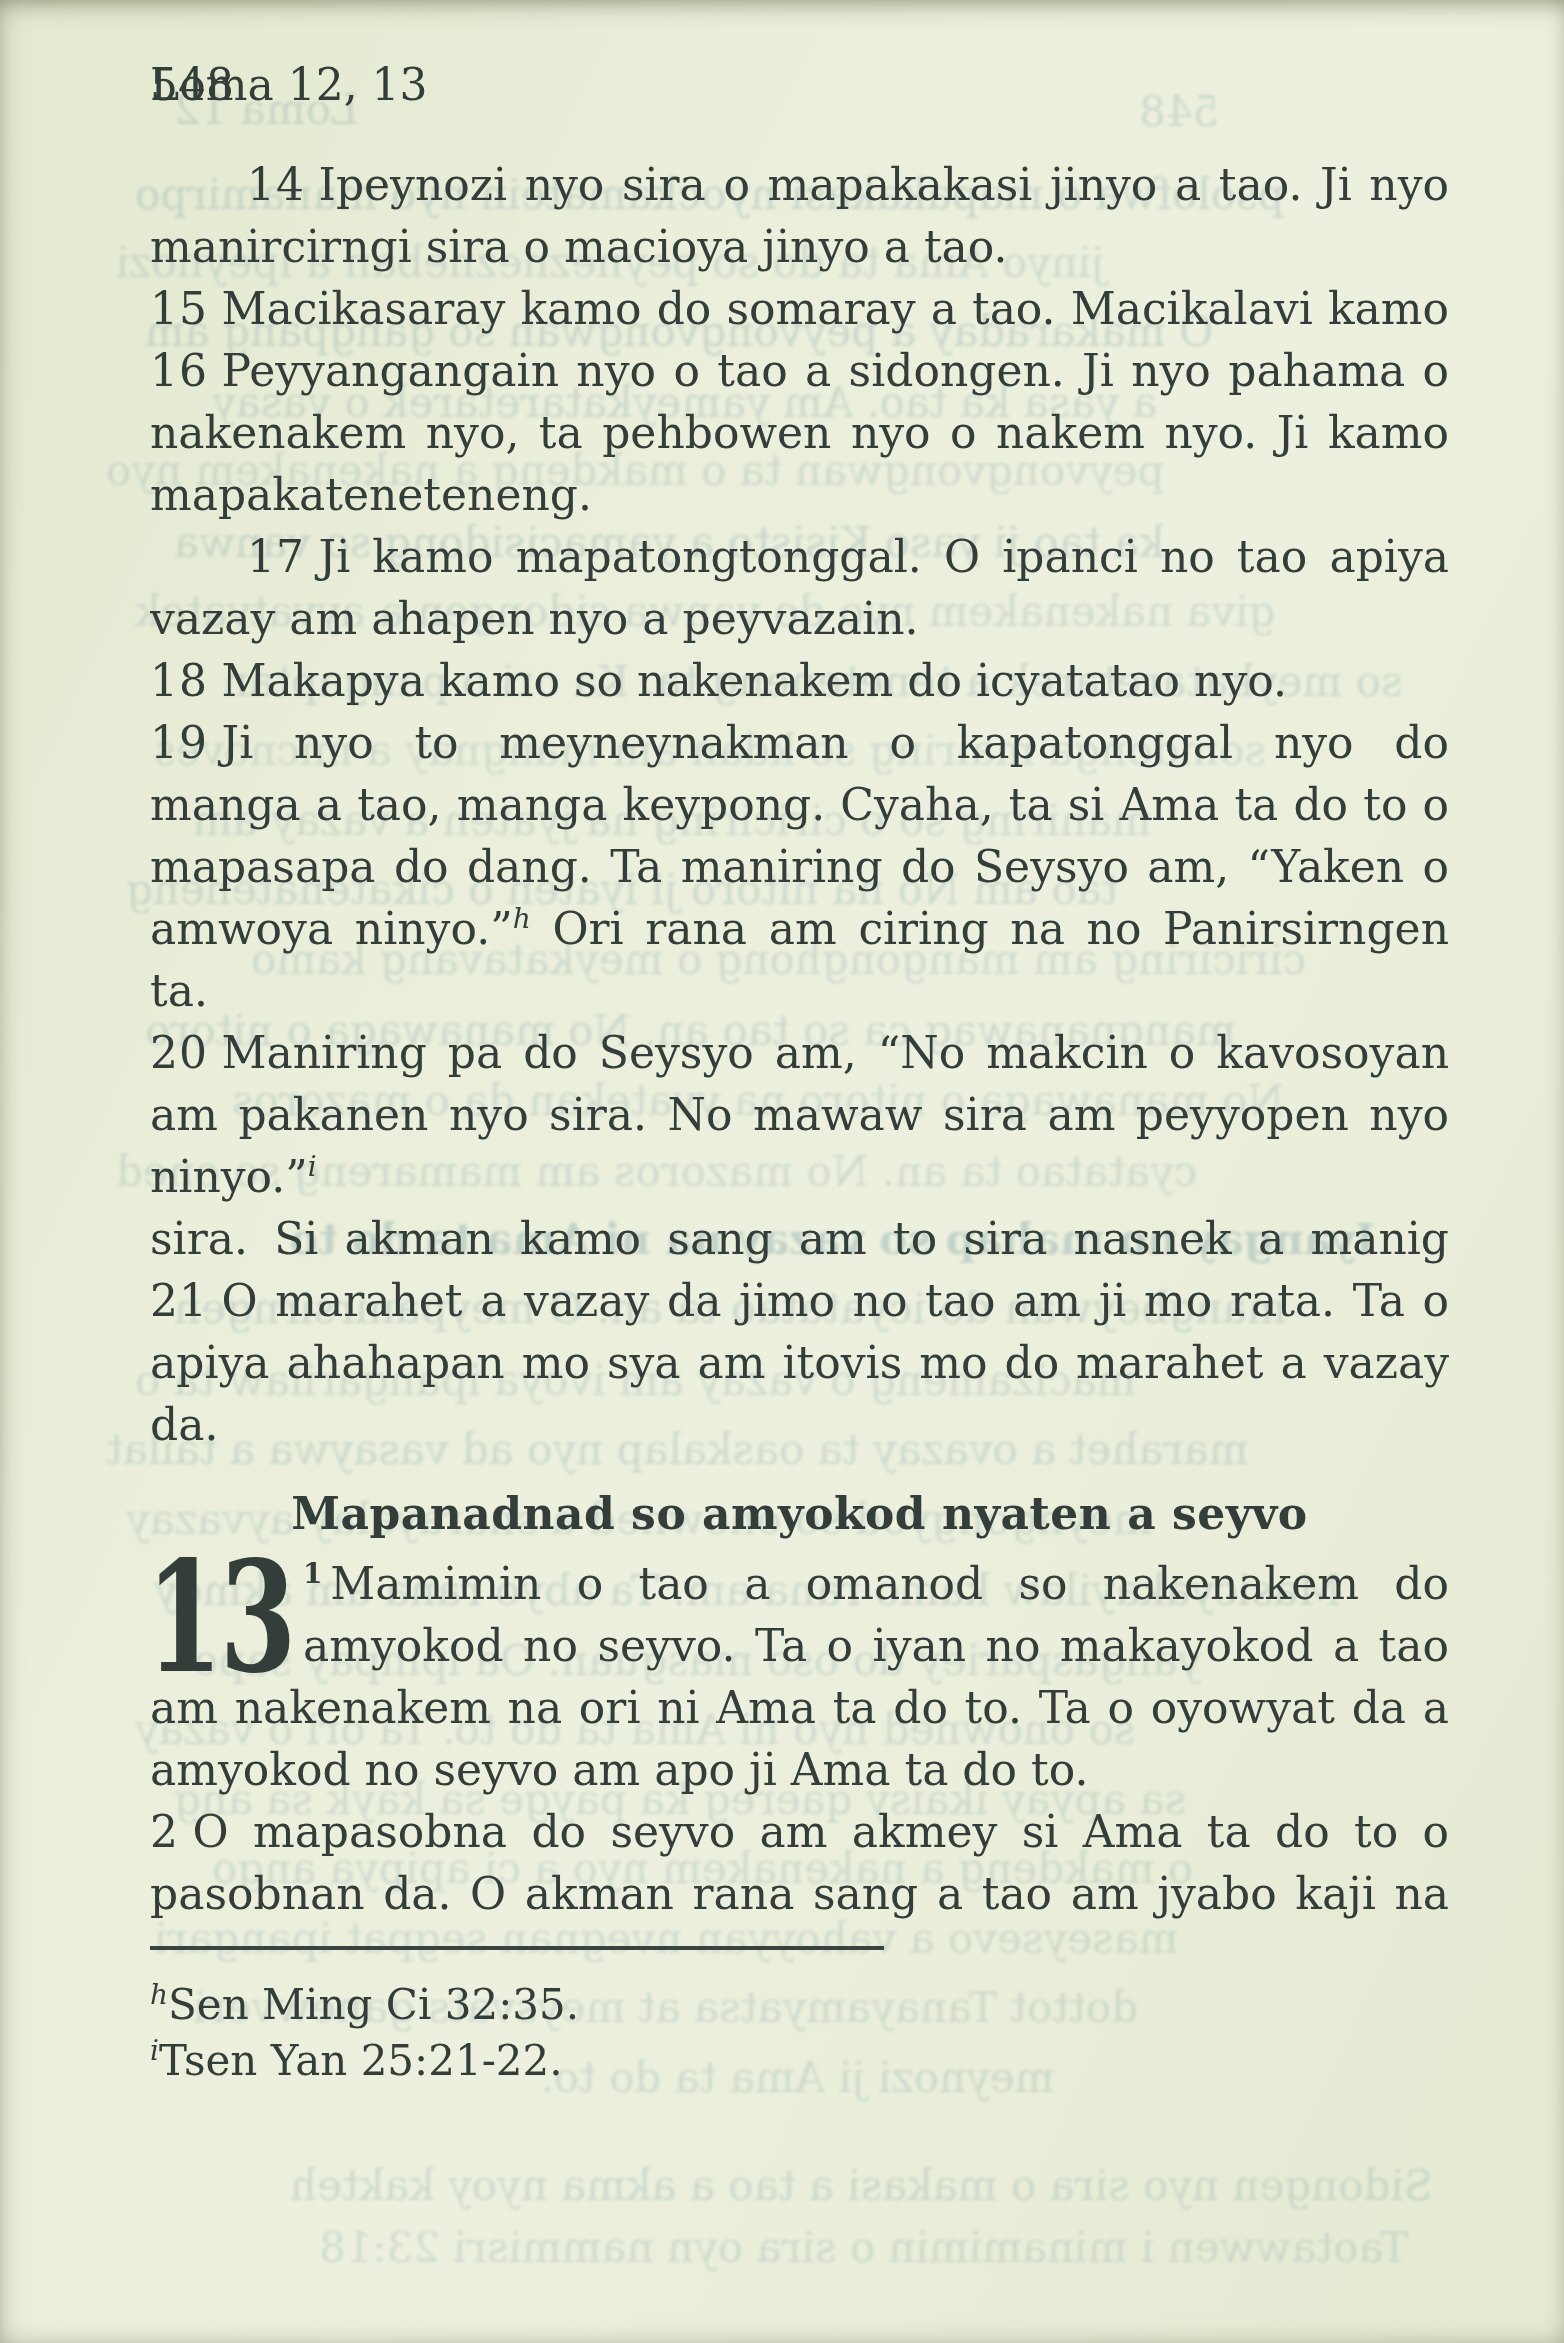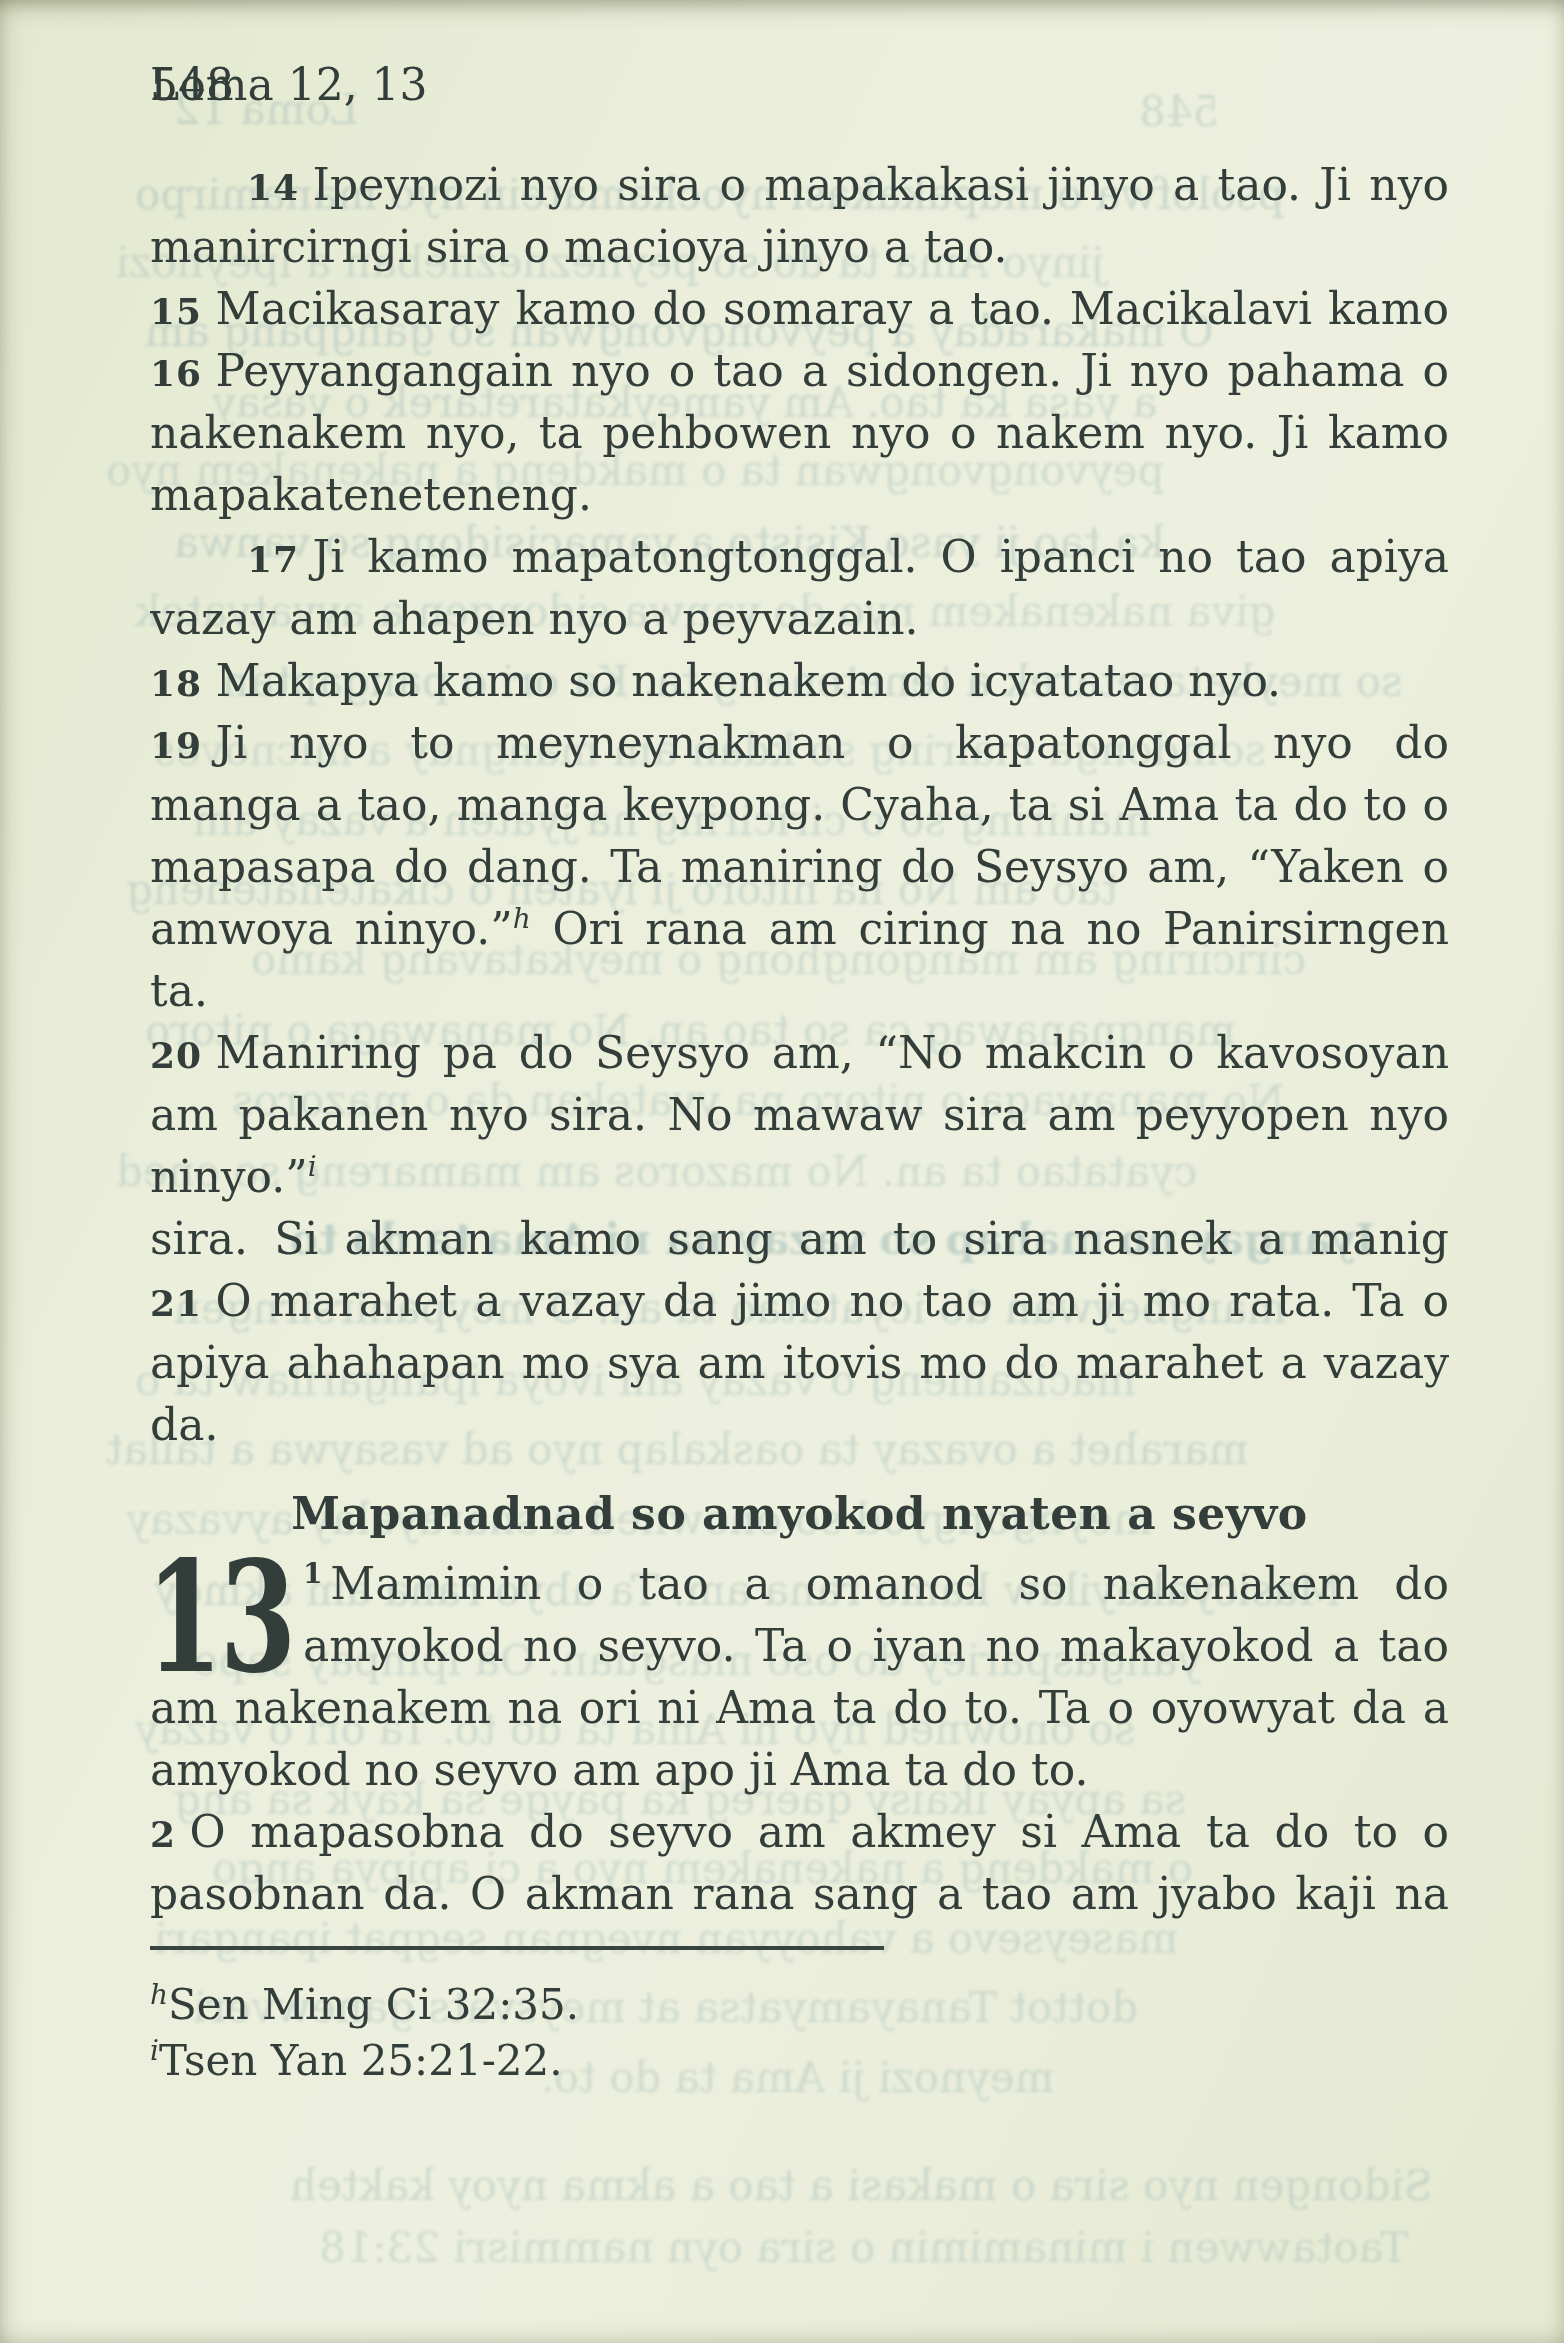--- a/index.html
+++ b/index.html
@@ -23,21 +23,21 @@
   .bleed.b{font-weight:bold;color:#6d98a0;}
   .content{position:absolute;left:150px;top:60px;width:1299px;z-index:2;}
   .header{position:relative;height:50px;font-size:44px;line-height:50px;}
   .header .hleft{position:absolute;left:0;top:0;}
   .header .pnum{position:absolute;left:0;right:0;}
   .body{margin-top:44px;font-size:44px;line-height:62px;}
   .line{height:62px;text-align:justify;text-align-last:justify;overflow:hidden;}
   .line.last{text-align-last:left;}
   .line.indent{padding-left:97px;}
   .line.short{padding-left:153px;}
-  .vnum{font-weight:bold;font-size:36px;margin-right:13.5px;letter-spacing:1px;}
+  .vnum{font-weight:normal;font-size:44px;margin-right:13.5px;letter-spacing:1px;}
   .vsup{font-size:28px;vertical-align:super;line-height:0;margin-right:7.7px;font-weight:bold;}
   .fsup{font-style:italic;font-size:28px;vertical-align:super;line-height:0;}
   .heading{margin-top:27px;height:62px;line-height:62px;text-align:center;font-weight:bold;font-size:44px;letter-spacing:0.5px;}
   .chapter{position:relative;margin-top:7.7px;}
   .dropcap{
     position:absolute;left:-3.9px;top:3.9px;font-size:153px;line-height:120px;
     font-weight:bold;letter-spacing:-3.9px;transform:scaleX(.72);transform-origin:left top;
   }
   .footnotes{margin-top:21px;}
   .frule{width:734px;height:3.9px;background:#39443f;margin-bottom:27px;}

